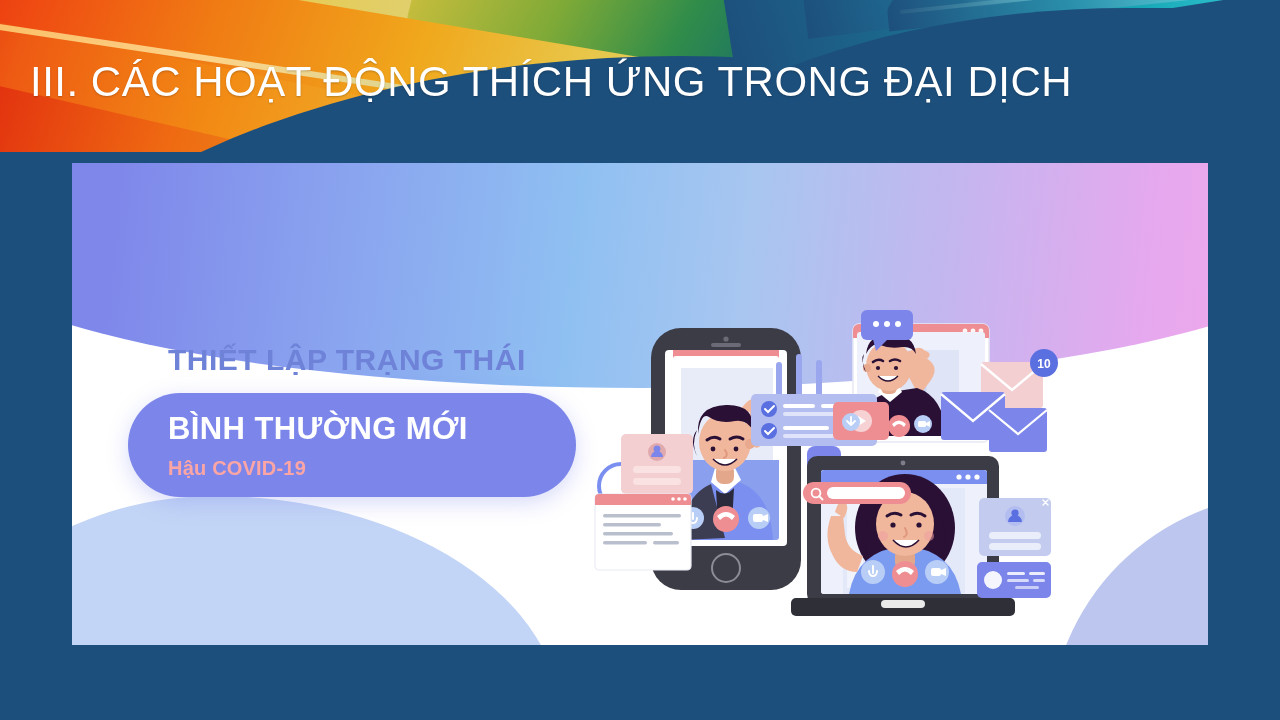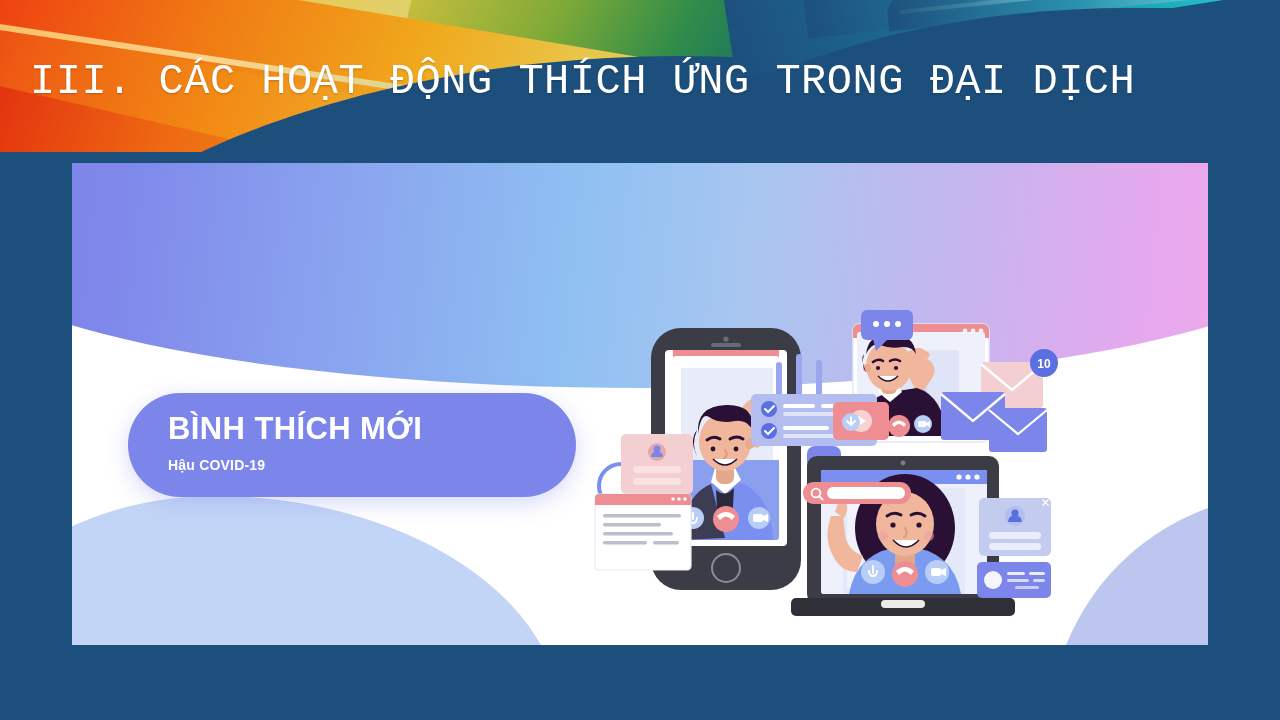--- a/index.html
+++ b/index.html
@@ -104,21 +104,20 @@
 
   
   .title{
     position:absolute;left:30px;top:58px;width:1220px;
     color:#ffffff;
     font-size:42px;letter-spacing:.5px;
     font-weight:400;
     white-space:nowrap;
     text-shadow:0 1px 2px rgba(0,0,0,.22);
     z-index:9;
-    font-family:Liberation Mono, monospace;
   }
 
   
   .picture{
     position:absolute;left:72px;top:163px;width:1136px;height:482px;
     background:#ffffff;overflow:hidden;
   }
   
   .topband{
     position:absolute;left:-130px;top:-215px;width:1400px;height:440px;
@@ -148,21 +147,21 @@
     background:#7b85ea;border-radius:52px;
     box-shadow:0 6px 22px rgba(123,133,234,.30);
   }
   .pill-main{
     position:absolute;left:168px;top:411px;
     font-size:31px;font-weight:bold;color:#ffffff;letter-spacing:.4px;
     white-space:nowrap;
   }
   .pill-sub{
     position:absolute;left:168px;top:457px;
-    font-size:14px;font-weight:bold;color:#ffffff;letter-spacing:.2px;
+    font-size:20px;font-weight:bold;color:#fca5a5;letter-spacing:.2px;
     white-space:nowrap;
   }
 
   
   .illus{position:absolute;left:585px;top:310px;width:520px;height:340px;}
   .illus svg{display:block;}
 </style>
 </head>
 <body>
 
@@ -188,22 +187,23 @@
   <div class="title">III.  CÁC HOẠT ĐỘNG THÍCH ỨNG TRONG ĐẠI DỊCH</div>
 
   <div class="picture">
 
     <div class="topband"></div>
     <div class="blob-bl"></div>
     <div class="blob-br"></div>
 
   </div>
 
+  <div class="headline">THIẾT LẬP TRẠNG THÁI</div>
   <div class="pill"></div>
-  <div class="pill-main">BÌNH THÍCH MỚI</div>
+  <div class="pill-main">BÌNH THƯỜNG MỚI</div>
   <div class="pill-sub">Hậu COVID-19</div>
 
   <div class="illus">
     <svg width="520" height="340" viewBox="0 0 520 340" xmlns="http://www.w3.org/2000/svg">
       <defs>
         <clipPath id="phoneScreen">
             <rect x="88" y="46" width="106" height="184" rx="3"></rect>
           </clipPath>
         <clipPath id="winScreen">
             <rect x="272" y="22" width="128" height="104" rx="3"></rect>

